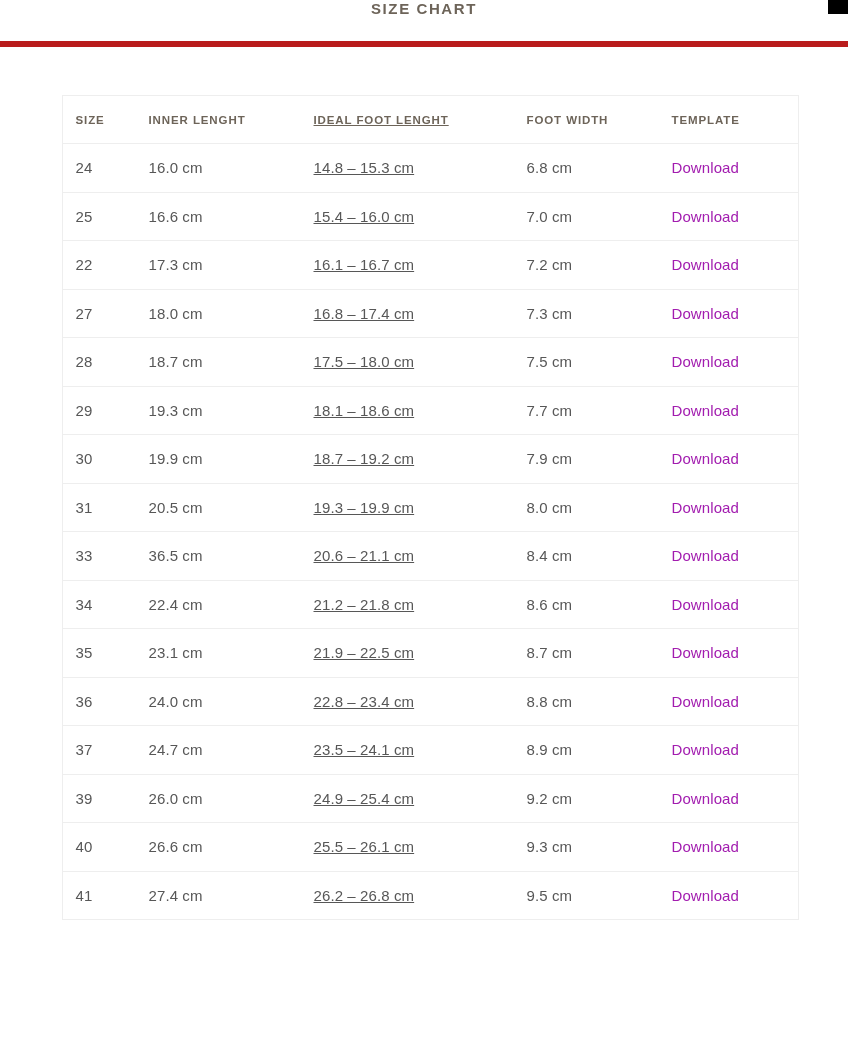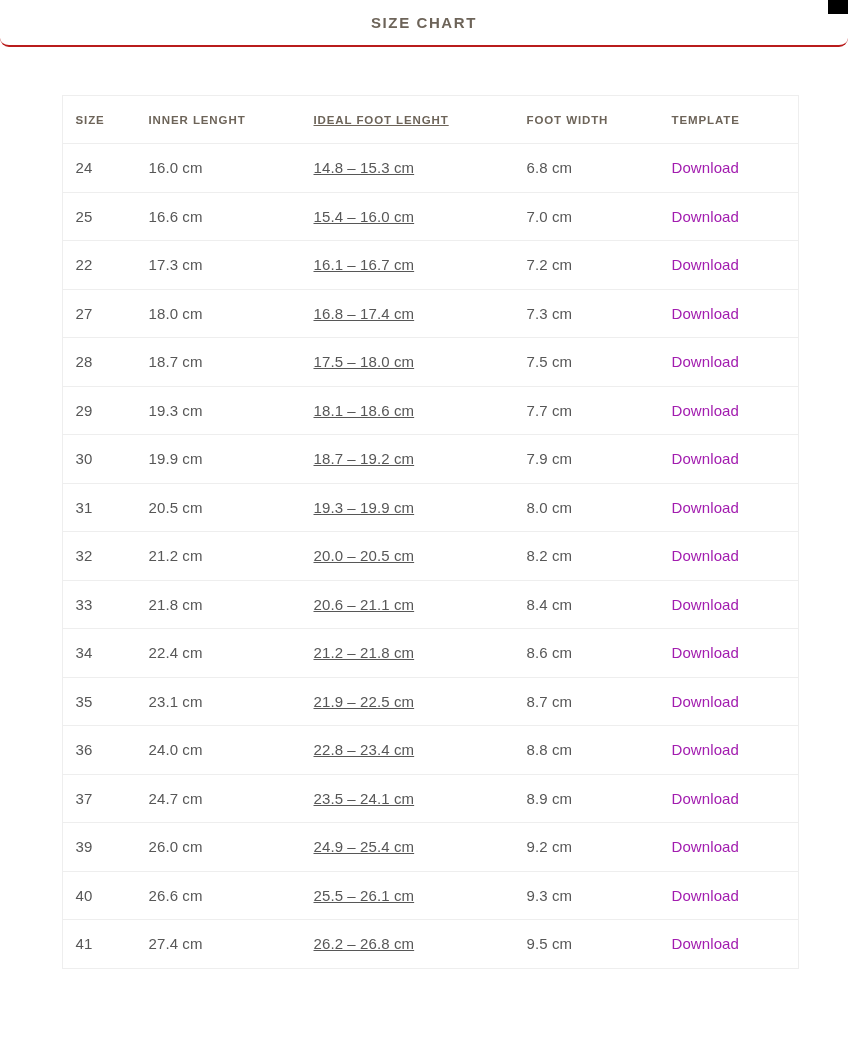--- a/index.html
+++ b/index.html
@@ -23,25 +23,23 @@
     right: 0;
     width: 20px;
     height: 14px;
     background: #000000;
   }
 
   
   .page-header {
     height: 47px;
     box-sizing: border-box;
-    border-bottom: 2px solid #b91c1c;
+    border-bottom: 6px solid #b91c1c;
     display: flex;
-    align-items: center;
     justify-content: center;
-    border-radius: 9px;
   }
   .page-title {
     font-size: 15px;
     font-weight: bold;
     letter-spacing: 1.6px;
     color: #6d6459;
     text-align: center;
     text-transform: uppercase;
   }
 
@@ -170,29 +168,22 @@
           <td class="col-template"><a class="download-link">Download</a></td>
         </tr>
         <tr>
           <td class="col-size">31</td>
           <td class="col-inner">20.5 cm</td>
           <td class="col-ideal">19.3 – 19.9 cm</td>
           <td class="col-width">8.0 cm</td>
           <td class="col-template"><a class="download-link">Download</a></td>
         </tr>
         <tr>
-          <td class="col-size">32</td>
-          <td class="col-inner">21.2 cm</td>
-          <td class="col-ideal">20.0 – 20.5 cm</td>
-          <td class="col-width">8.2 cm</td>
-          <td class="col-template"><a class="download-link">Download</a></td>
-        </tr>
-        <tr>
           <td class="col-size">33</td>
-          <td class="col-inner">21.8 cm</td>
+          <td class="col-inner">36.5 cm</td>
           <td class="col-ideal">20.6 – 21.1 cm</td>
           <td class="col-width">8.4 cm</td>
           <td class="col-template"><a class="download-link">Download</a></td>
         </tr>
         <tr>
           <td class="col-size">34</td>
           <td class="col-inner">22.4 cm</td>
           <td class="col-ideal">21.2 – 21.8 cm</td>
           <td class="col-width">8.6 cm</td>
           <td class="col-template"><a class="download-link">Download</a></td>

